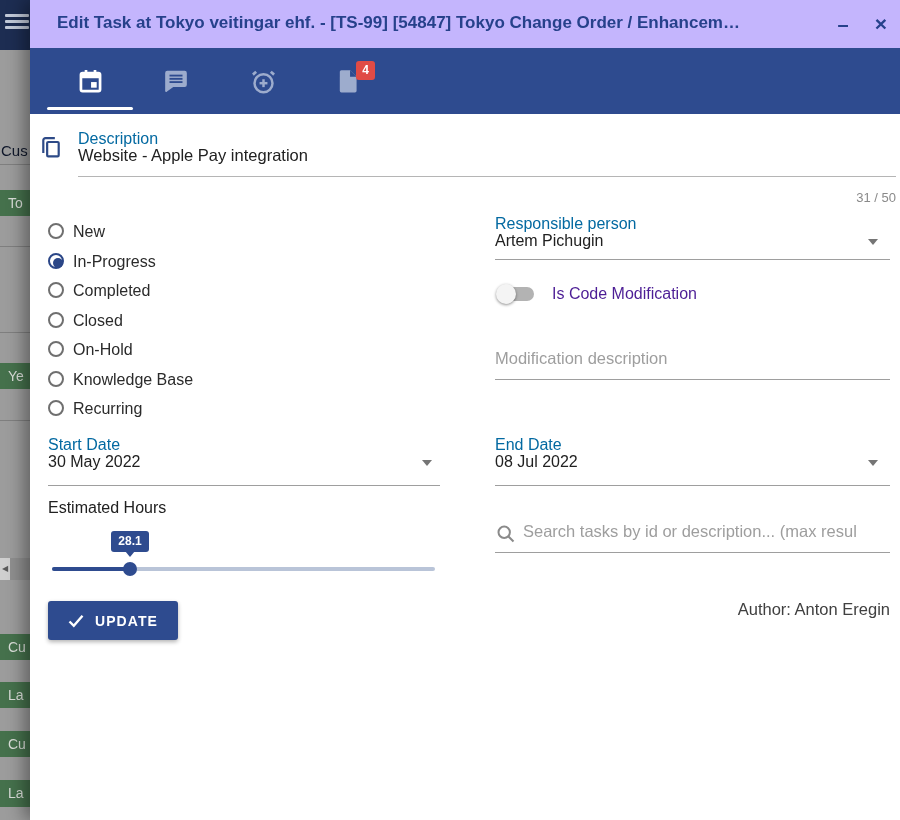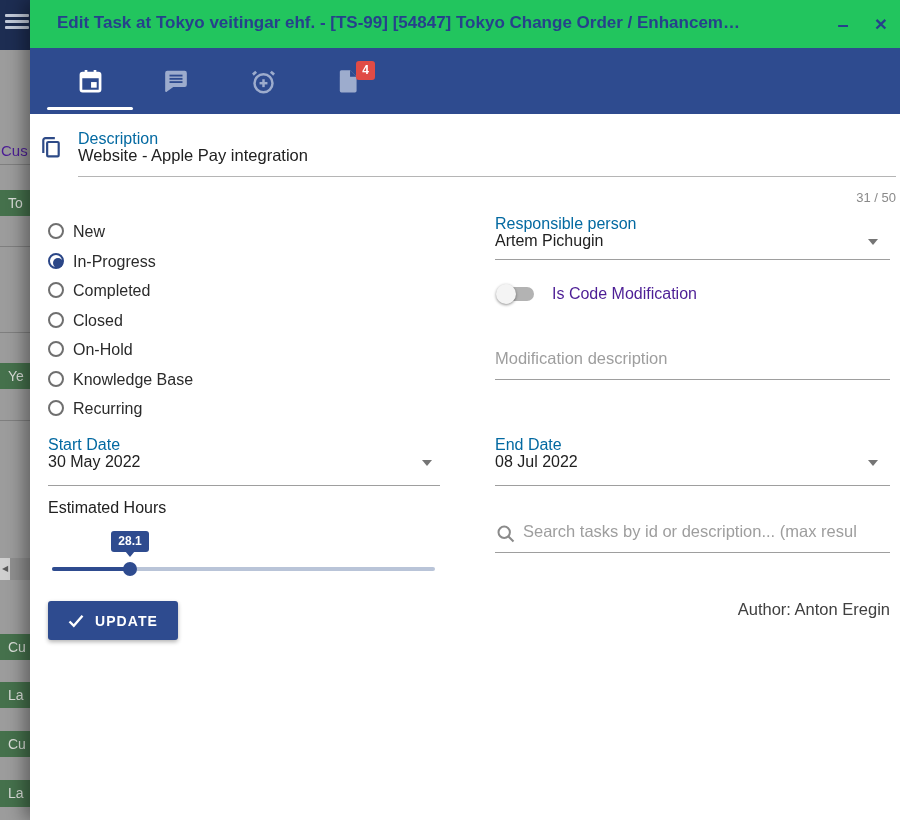--- a/index.html
+++ b/index.html
@@ -5,37 +5,37 @@
   * { margin:0; padding:0; box-sizing:border-box; }
   html,body { width:900px; height:820px; overflow:hidden; background:#fff;
               font-family:"Liberation Sans", sans-serif; }
   .stage { position:relative; width:900px; height:820px; }
 
   
   .backdrop { position:absolute; left:0; top:0; width:30px; height:820px; background:#9c9c9c; }
   .nav-corner { position:absolute; left:0; top:0; width:30px; height:50px; background:#1d2d52; overflow:hidden; }
   .hamburger { position:absolute; left:5px; top:14px; width:24px; }
   .hamburger span { display:block; height:3px; margin-bottom:3px; background:#c2cad9; border-radius:1px; }
-  .strip-label { position:absolute; left:1px; top:142px; font-size:15px; color:#4c1d95; white-space:nowrap; }
+  .strip-label { position:absolute; left:1px; top:142px; font-size:15px; color:#0f172a; white-space:nowrap; }
   .sep { position:absolute; left:0; width:30px; height:1px; background:rgba(0,0,0,0.18); }
   .sep.s1{top:164px}.sep.s2{top:246px}.sep.s3{top:332px}.sep.s4{top:420px}
   .green-row { position:absolute; left:0; width:30px; height:26px; background:#45714c;
                color:#d9ddd8; font-size:14px; line-height:26px; padding-left:8px;
                white-space:nowrap; overflow:hidden; }
   .gr0{top:190px}.gr1{top:363px}.gr2{top:634px}.gr3{top:682px}.gr4{top:731px}.gr5{top:780px;height:27px}
   .hscrollbar { position:absolute; left:0; top:558px; width:30px; height:22px; background:#cfcfcf; }
   .hscrollbar .arrow { position:absolute; left:0; top:0; width:10px; height:22px; color:#5a5a5a;
                        font-size:8px; line-height:22px; text-align:center; }
   .hscrollbar .thumb { position:absolute; left:10px; top:0; width:20px; height:22px; background:#8f8f8f; }
 
   
   .modal { position:absolute; left:30px; top:0; width:870px; height:820px; background:#fff;
            box-shadow:-6px 0 16px rgba(0,0,0,0.38); }
 
-  .titlebar { position:absolute; left:0; top:0; width:870px; height:48px; background:#22c55e; }
+  .titlebar { position:absolute; left:0; top:0; width:870px; height:48px; background:#c4b5fd; }
   .dlg-title { position:absolute; left:27px; top:13px; width:760px; font-size:17px; font-weight:bold;
                color:#26418b; white-space:nowrap; overflow:hidden; }
   .win-btn { position:absolute; top:8px; width:30px; height:32px; display:flex; align-items:center;
              justify-content:center; color:#26418b; cursor:pointer; }
   .win-btn.min { left:798px; font-size:20px; font-weight:bold; }
   .win-btn.cls { left:836px; font-size:21px; font-weight:bold; }
 
   .tabbar { position:absolute; left:0; top:48px; width:870px; height:66px; background:#2e4b8f; }
   .tab { position:absolute; top:0; width:86px; height:66px; display:flex; align-items:center;
          justify-content:center; cursor:pointer; }

